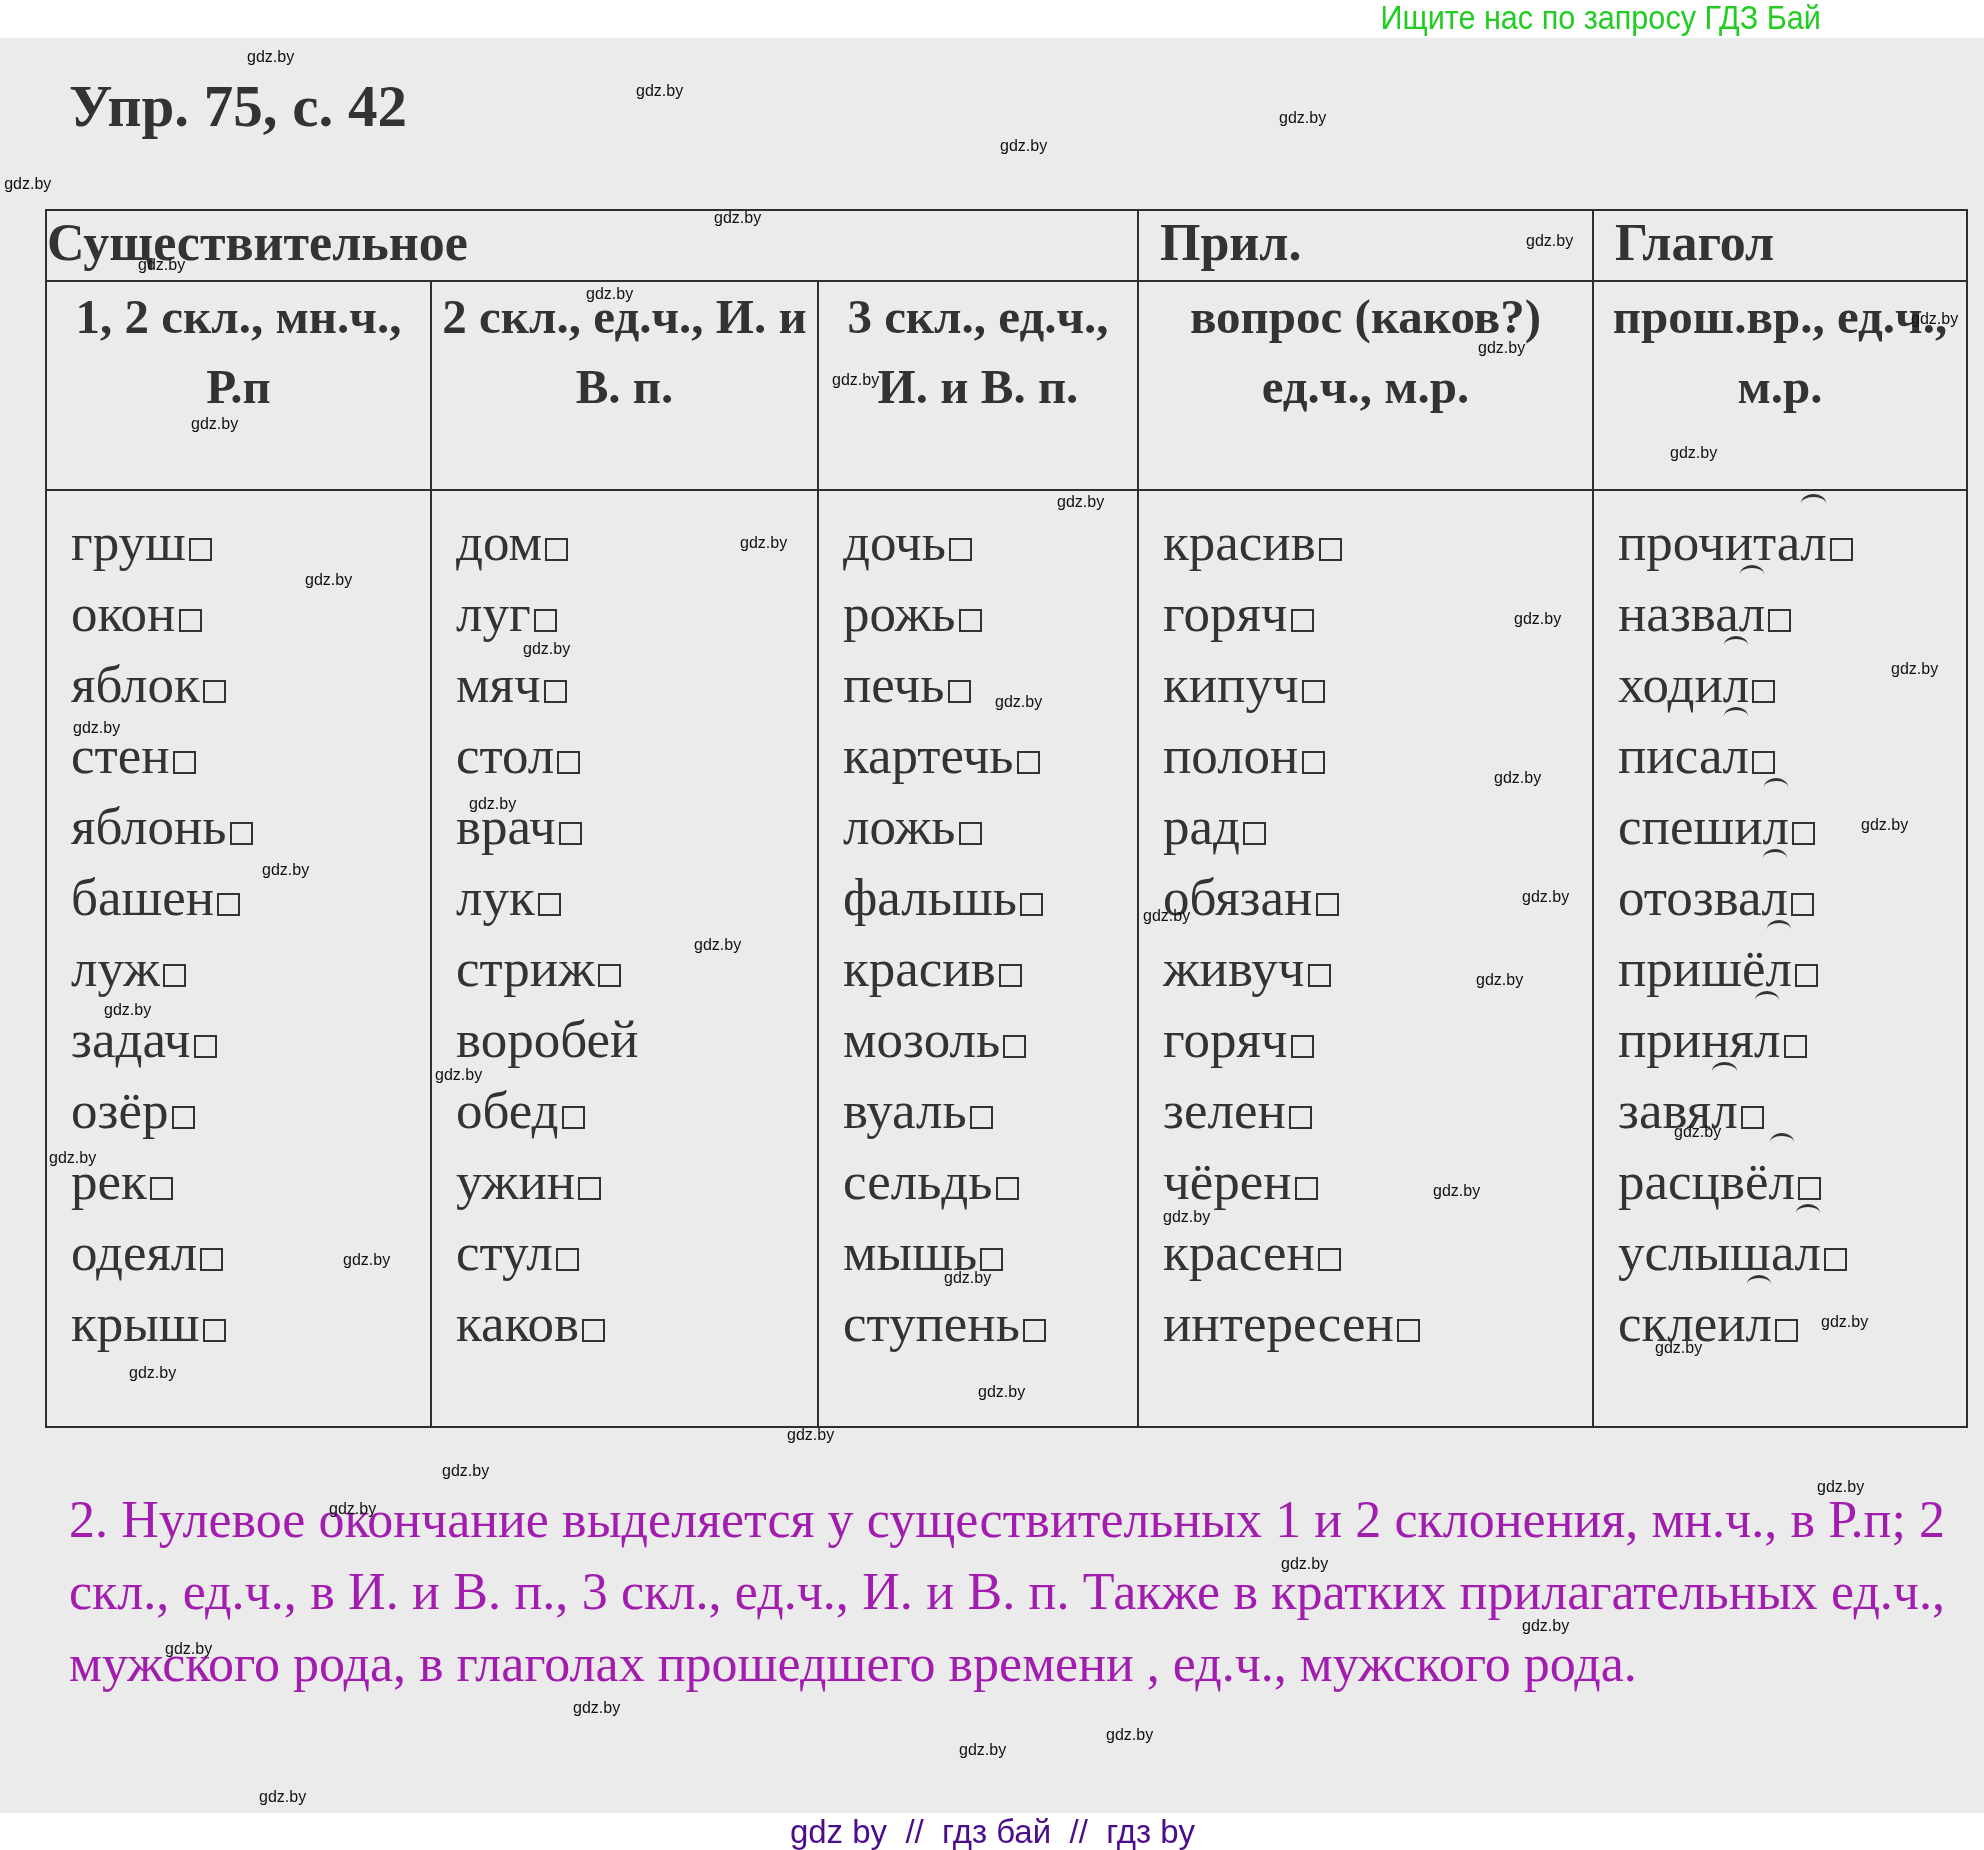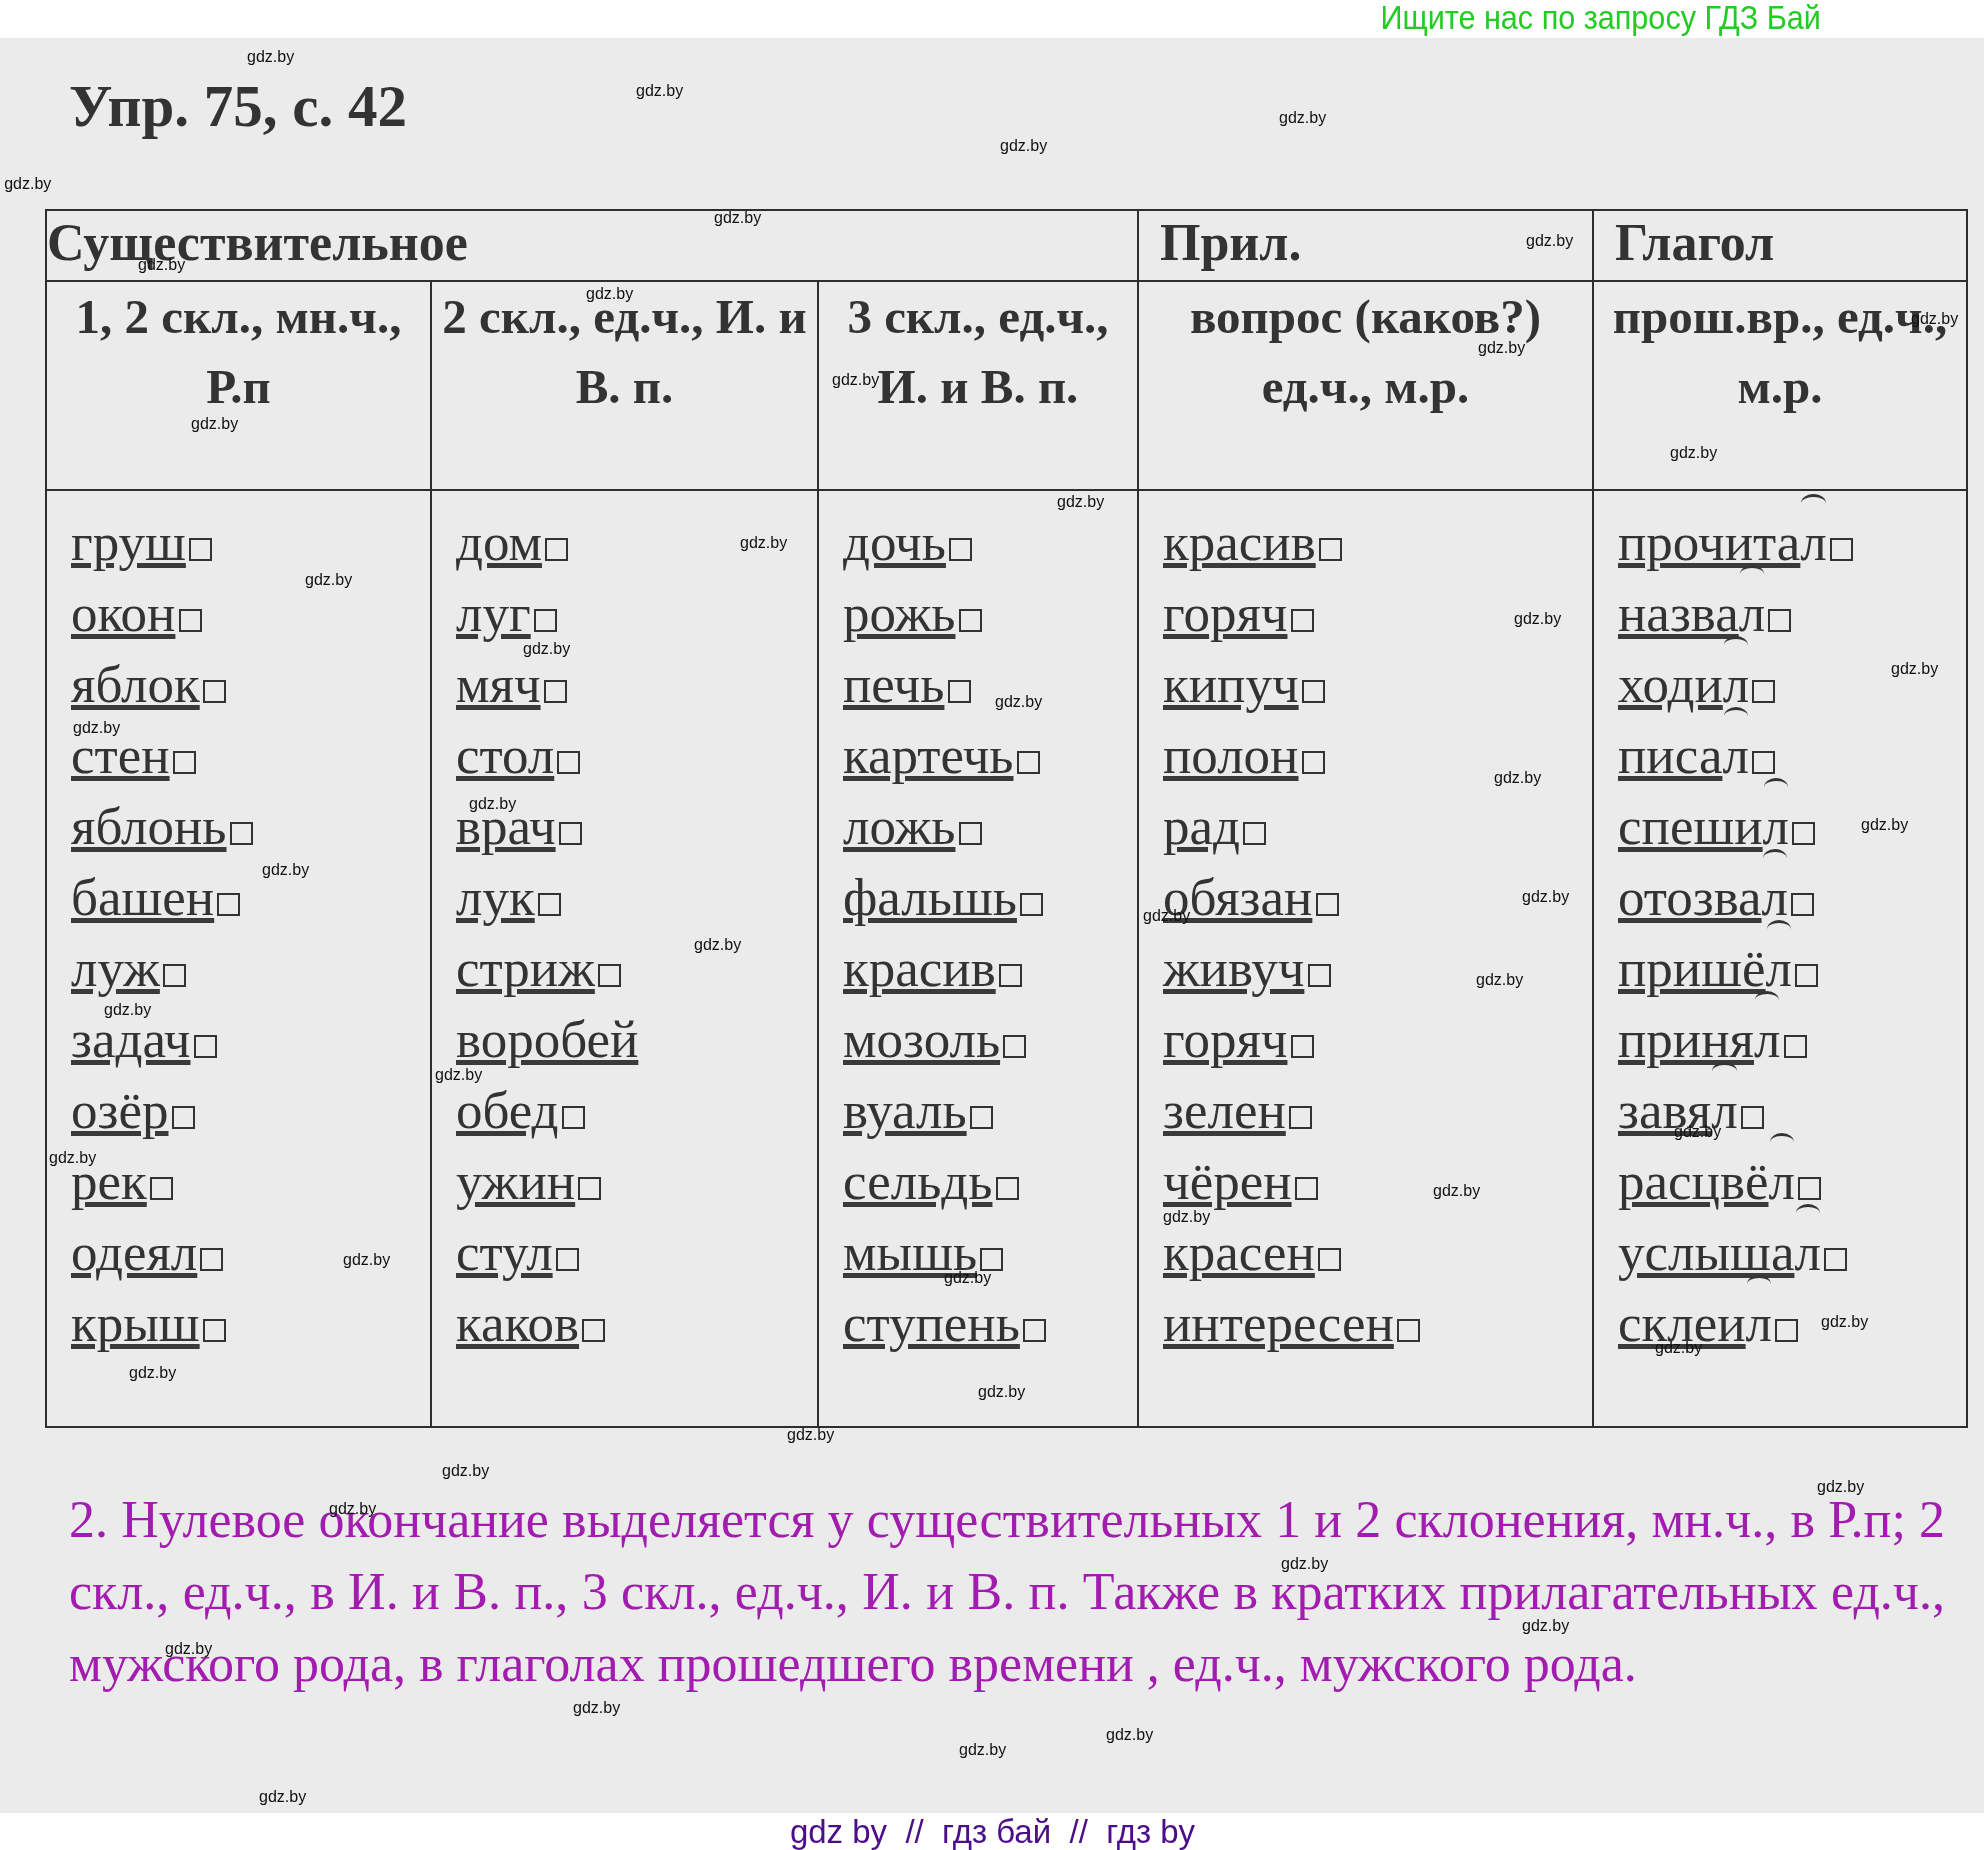--- a/index.html
+++ b/index.html
@@ -10,21 +10,21 @@
   .footer{position:absolute;left:0;top:1813px;width:1985px;height:38px;background:#fff;text-align:center;}
   .footer span{color:#4b0d8a;font-family:"Liberation Sans",sans-serif;font-size:33px;line-height:37px;}
   .title{position:absolute;left:69px;top:72px;font-size:59px;font-weight:bold;color:#333;}
   .wm{position:absolute;font-family:"Liberation Sans",sans-serif;font-size:16px;color:#111;}
   table.grid{position:absolute;left:45px;top:209px;width:1923px;border-collapse:collapse;}
   table.grid td{border:2.6px solid #2e2e2e;vertical-align:top;padding:0;}
   .h1{height:69px;font-weight:bold;font-size:52px;text-align:left;line-height:64px;color:#333;}
   .h1.left{text-align:left;padding-left:21px !important;}
   .h2{height:207px;font-weight:bold;font-size:49px;text-align:center;line-height:70px;color:#333;}
   .body td{height:919px;}
-  .col{padding:16px 0 0 24px !important;text-decoration:underline;}
+  .col{padding:16px 0 0 24px !important;}
   .w{font-size:53px;line-height:71px;white-space:nowrap;color:#333;}
   .box{display:inline-block;width:23px;height:23px;border:2.6px solid #333;margin-left:3.2px;vertical-align:-1.1px;box-sizing:border-box;}
   .suf{position:relative;display:inline-block;}
   .suf::before{content:"";position:absolute;left:1.1px;right:1.1px;top:-12.7px;height:16px;border-top:3.7px solid #333;border-radius:50% 50% 0 0;}
   .conclusion{position:absolute;left:69px;top:1484px;width:1876px;font-size:52px;line-height:72px;color:#a21caf;text-align:justify;}
 </style>
 </head>
 <body>
 
 <div class="banner"><span>Ищите нас по запросу ГДЗ Бай</span></div>

